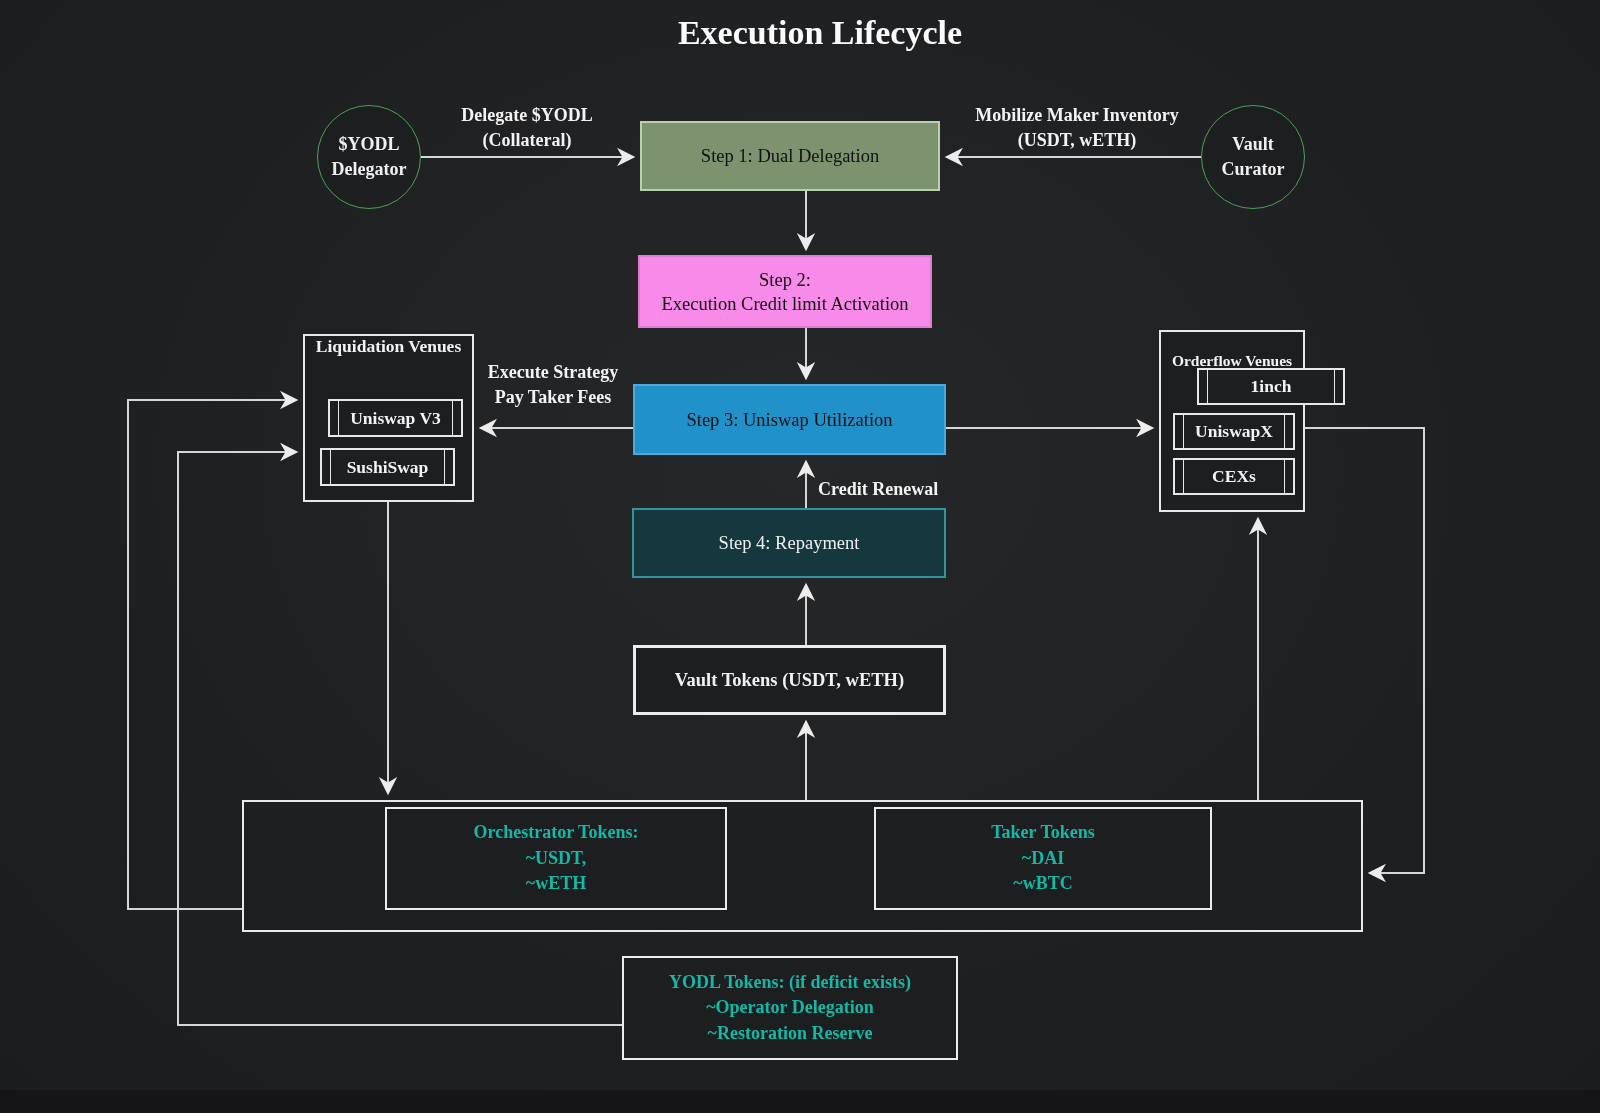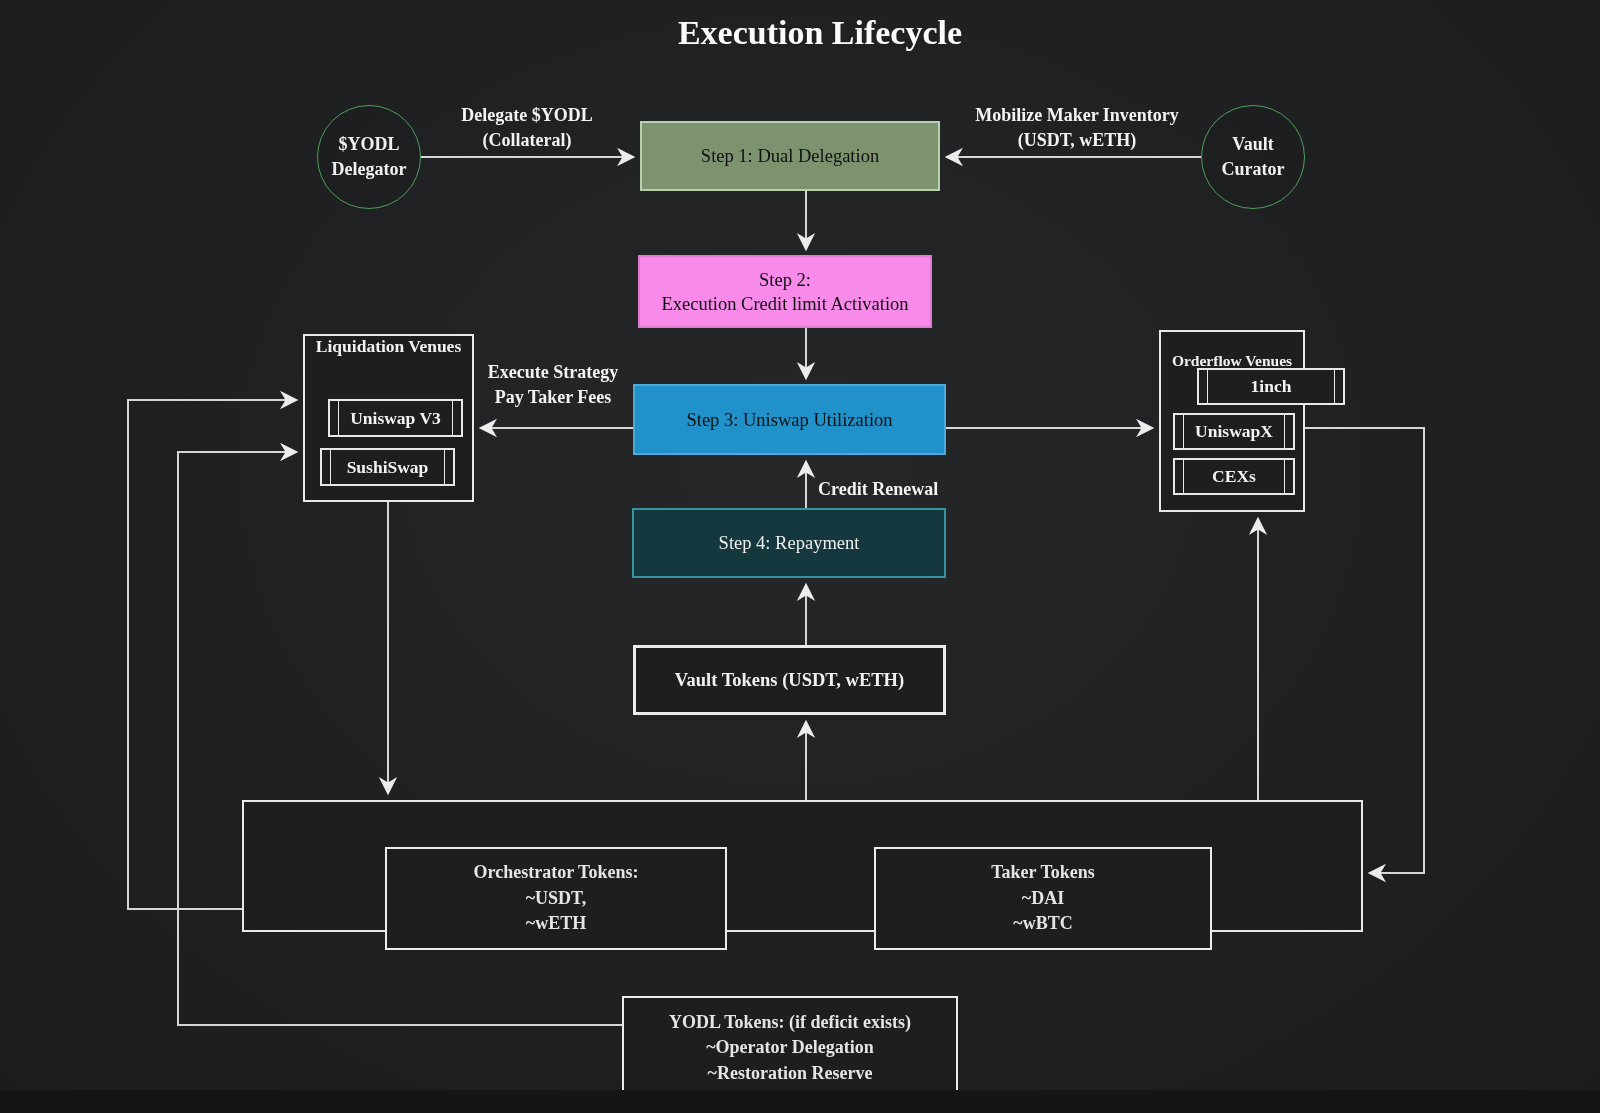--- a/index.html
+++ b/index.html
@@ -37,21 +37,21 @@
   }
   .venue-item .vbar{position:absolute;top:0;bottom:0;width:0;border-left:1.8px solid #e8e8e8;}
   .venue-item .vbar.l{left:8px;}
   .venue-item .vbar.r{right:8px;}
   .liq .vi1{left:23px;top:63px;width:135px;height:38px;}
   .liq .vi2{left:15px;top:112px;width:135px;height:38px;}
   .ofv .vi1{left:12px;top:36px;width:148px;height:37px;margin-left:24px;}
   .ofv .vi2{left:12px;top:81px;width:122px;height:37px;}
   .ofv .vi3{left:12px;top:126px;width:122px;height:37px;}
   .bigbox{left:242px;top:800px;width:1121px;height:132px;background:#1d1e20;border:2.5px solid #e8e8e8;z-index:2;position:absolute;box-sizing:border-box;}
-  .pool{background:#1d1e20;border:2.5px solid #ececec;font-weight:bold;font-size:18px;line-height:25.5px;color:#e5e5e5;margin-top:40px;}
+  .pool{background:#1d1e20;border:2.5px solid #ececec;font-weight:bold;font-size:18px;line-height:25.5px;color:#14b8a6;}
   .orch{left:385px;top:807px;width:342px;height:103px;}
   .taker{left:874px;top:807px;width:338px;height:103px;}
   .yodl{left:622px;top:956px;width:336px;height:104px;}
   .bottom-band{position:absolute;left:0;bottom:0;width:100%;height:23px;background:#151517;z-index:4;}
 </style>
 </head>
 <body>
 
 <div class="stage">
 

